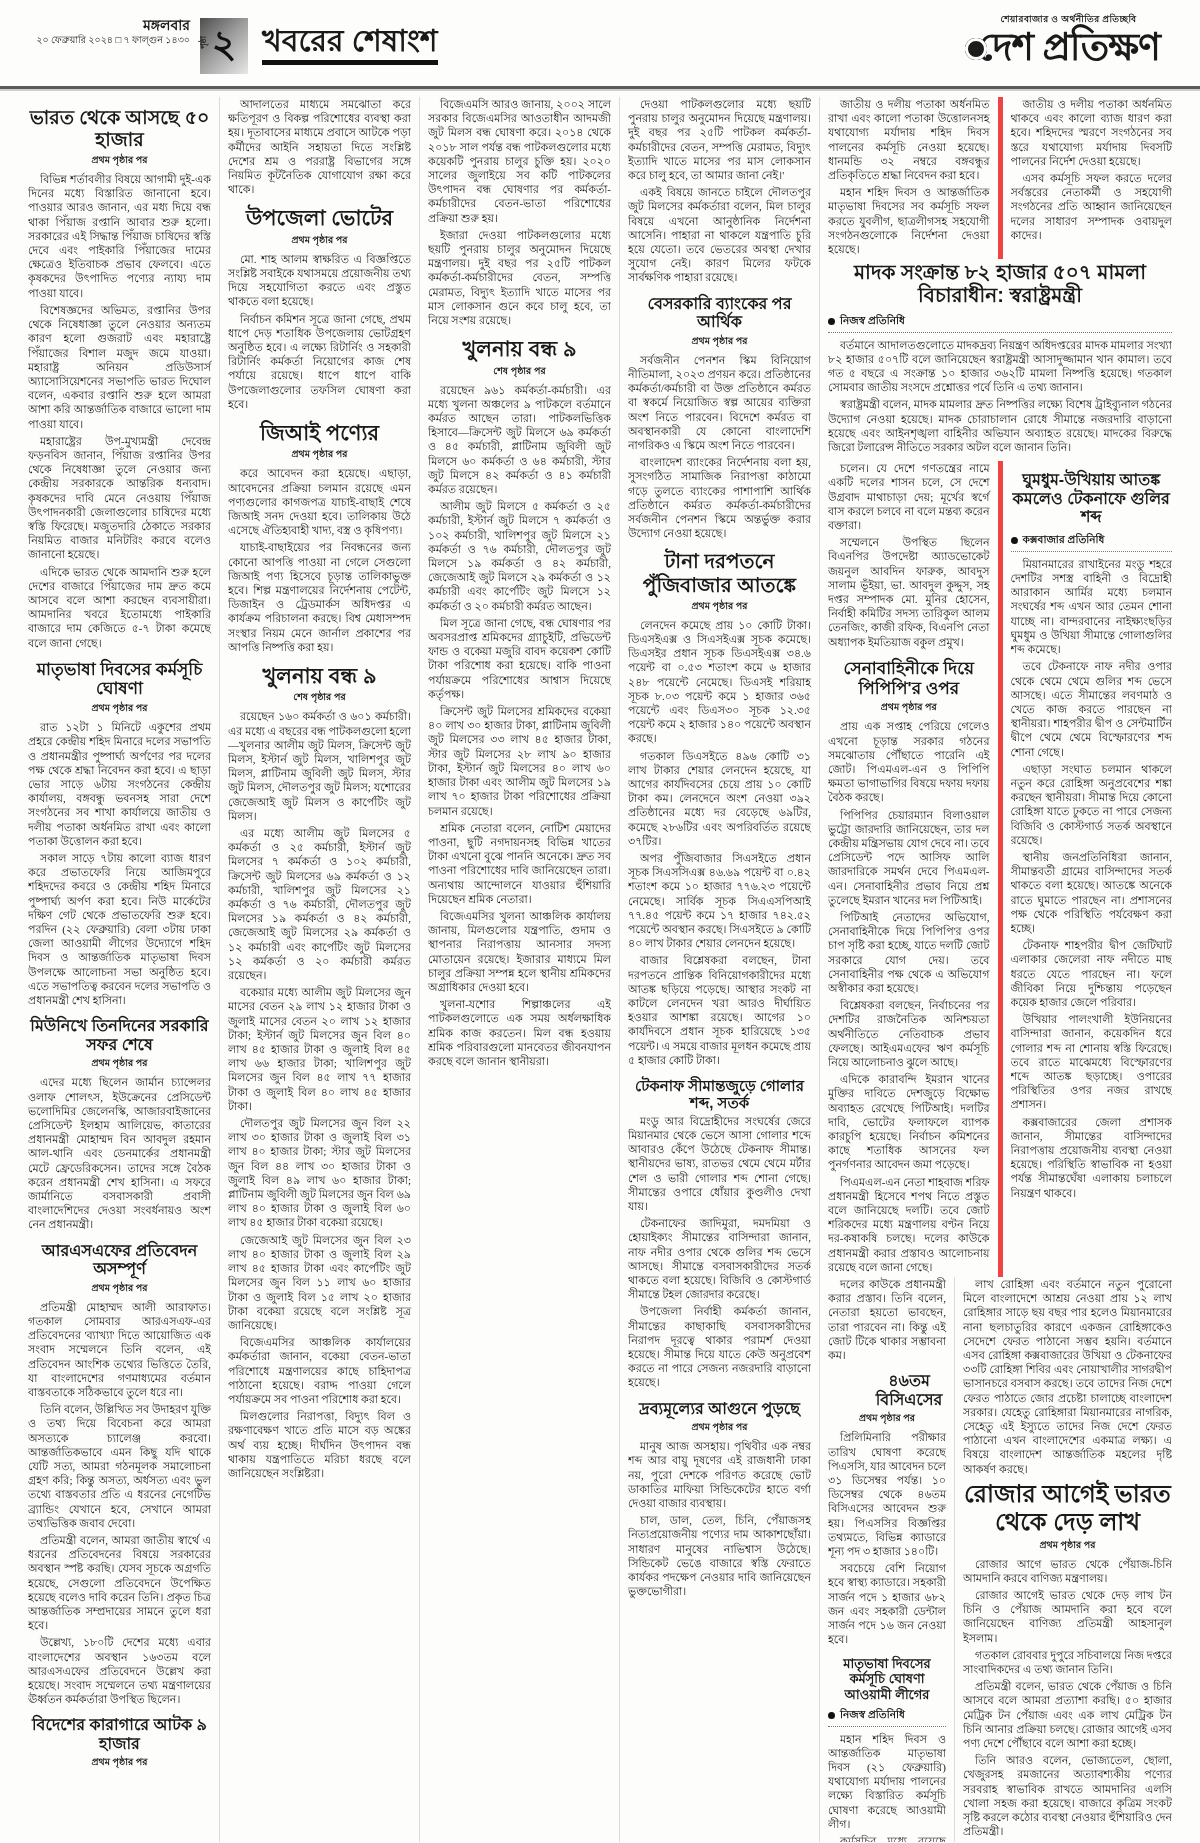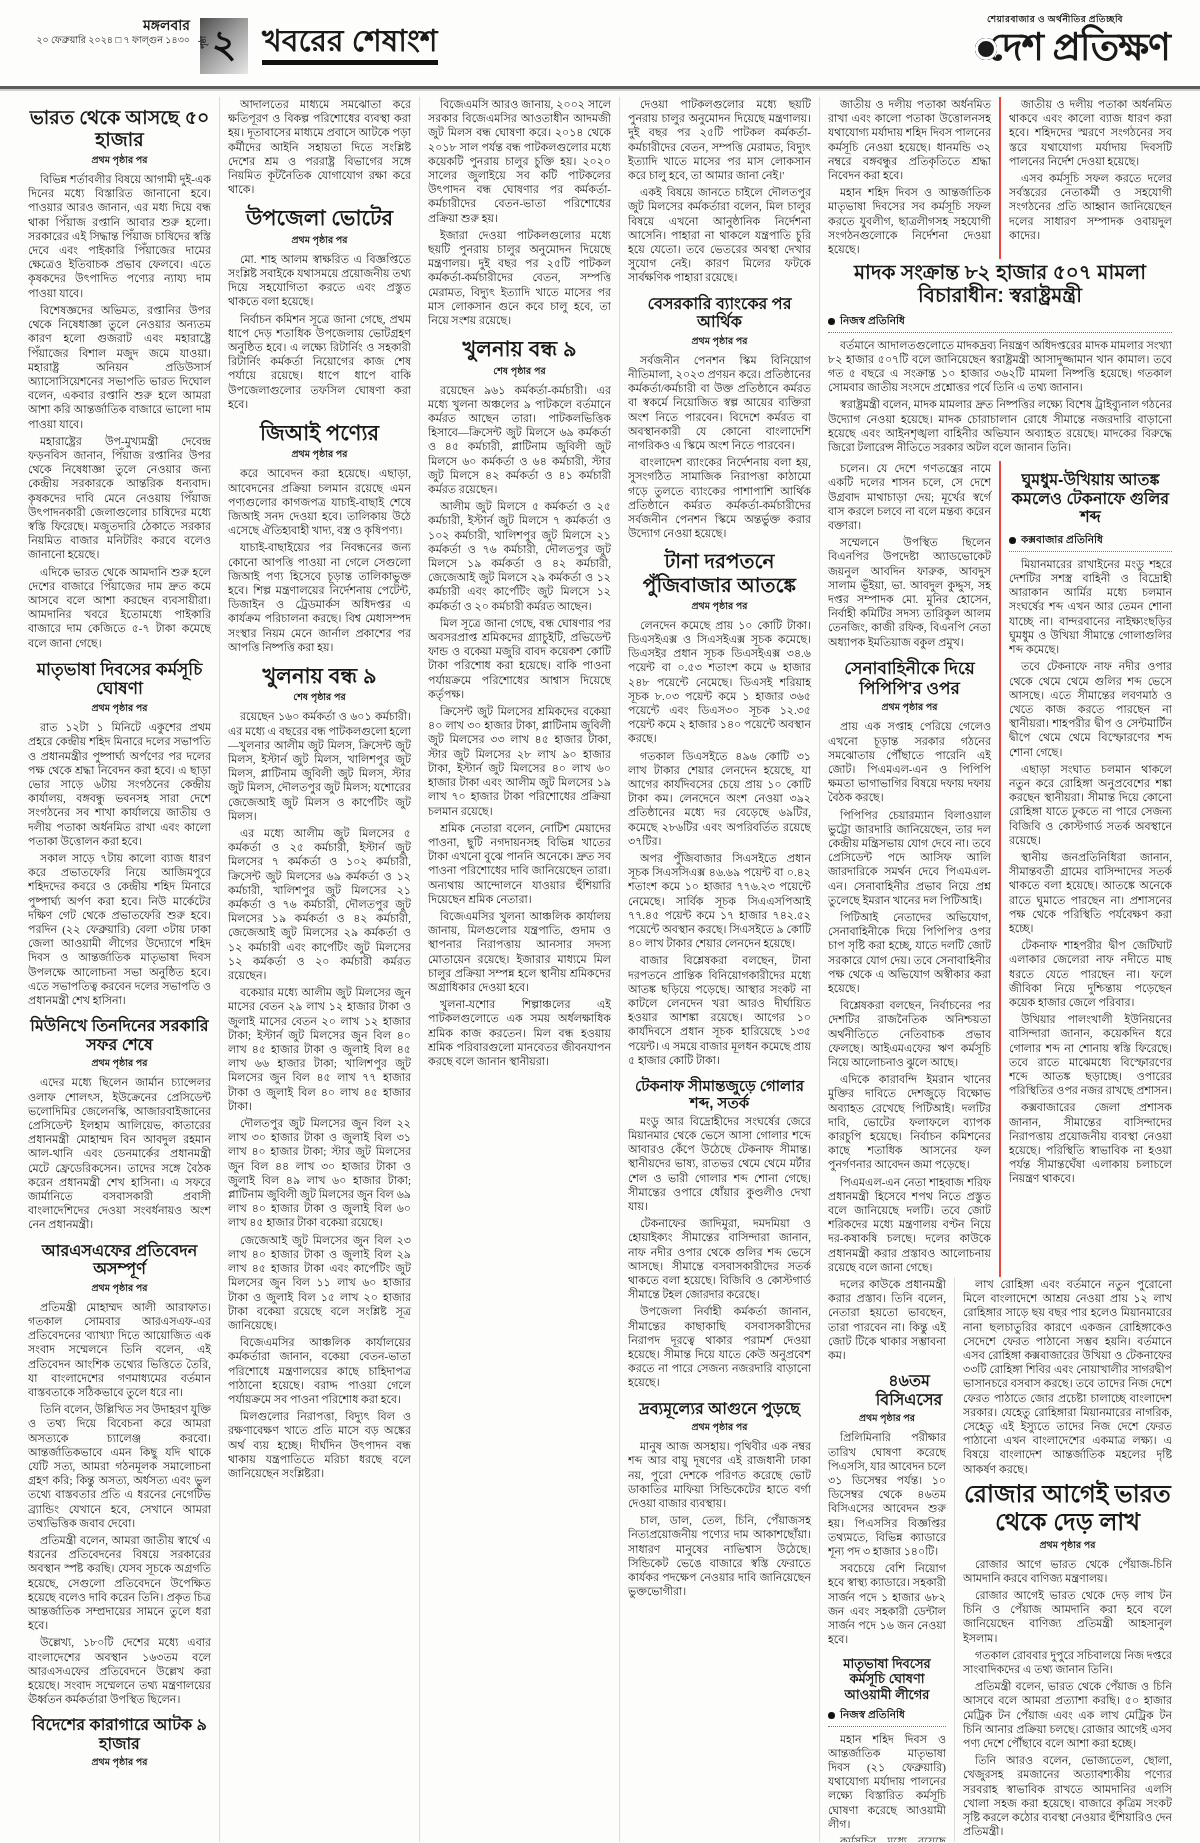--- a/index.html
+++ b/index.html
@@ -13,34 +13,34 @@
   .dateline{font-size:9.5px;}
   .page-badge{position:absolute;left:200px;top:18px;width:48px;height:56px;
               background:linear-gradient(135deg,#4e4e4e 0%,#9a9a9a 45%,#e8e8e8 100%);
               display:flex;align-items:center;justify-content:center;}
   .page-badge .vlabel{position:absolute;left:-3px;top:18px;transform:rotate(-90deg);
               font-size:8px;font-weight:700;color:#222;}
   .page-badge .num{font-size:38px;font-weight:900;color:#111;font-family:"Liberation Sans",sans-serif;}
   .section-title{position:absolute;left:262px;top:26px;font-size:30px;font-weight:900;
                  font-family:"Liberation Sans","DejaVu Sans",sans-serif;
                  border-bottom:5px solid #111;padding-bottom:4px;line-height:1;}
-  .logo-block{position:absolute;right:30px;top:12px;text-align:left;}
+  .logo-block{position:absolute;right:40px;top:12px;text-align:center;}
   .tagline{font-size:9px;font-weight:700;margin-bottom:1px;letter-spacing:.5px;}
   .logo-row{position:relative;display:inline-block;}
   .emblem{position:absolute;left:-12px;top:10px;width:22px;height:22px;border-radius:50%;
           background:#1c1c1c;box-shadow:inset 0 0 0 3px #fff,inset 0 0 0 6px #1c1c1c;}
   .logo-title{font-size:38px;font-weight:700;letter-spacing:-1px;line-height:1;
               font-family:"Liberation Sans","DejaVu Sans",sans-serif;}
   
   .cols{display:flex;padding:8px 28px 8px;height:1745px;overflow:hidden;}
   .col{width:183px;flex:0 0 183px;padding-right:8px;margin-right:8px;border-right:1px solid #dcdcd8;
        overflow:hidden;}
   .right{flex:1;overflow:hidden;display:flex;flex-direction:column;}
   .r-top,.r-mid{display:flex;}
-  .r-top .rcol,.r-mid .rcol{flex:1;padding-right:8px;margin-right:8px;border-right:2px solid #ef4444;overflow:hidden;}
+  .r-top .rcol,.r-mid .rcol{flex:1;padding-right:8px;margin-right:8px;border-right:5px solid #ef4444;overflow:hidden;}
   .r-top .rcol:last-child,.r-mid .rcol:last-child{border-right:none;margin-right:0;padding-right:0;}
   .wide{padding:2px 0 4px;}
   .r-bot{display:flex;flex:1;overflow:hidden;}
   .rnarrow{flex:0 0 118px;width:118px;padding-right:8px;margin-right:8px;border-right:1px solid #dcdcd8;overflow:hidden;}
   .rwide{flex:1;overflow:hidden;}
   
   .hl{font-weight:900;text-align:center;margin:10px 0 2px;line-height:1.16;
       font-family:"Liberation Sans","DejaVu Sans",sans-serif;}
   .cont{text-align:center;font-size:9.5px;font-weight:700;margin:0 0 4px;
         font-family:"Liberation Sans","DejaVu Sans",sans-serif;}

